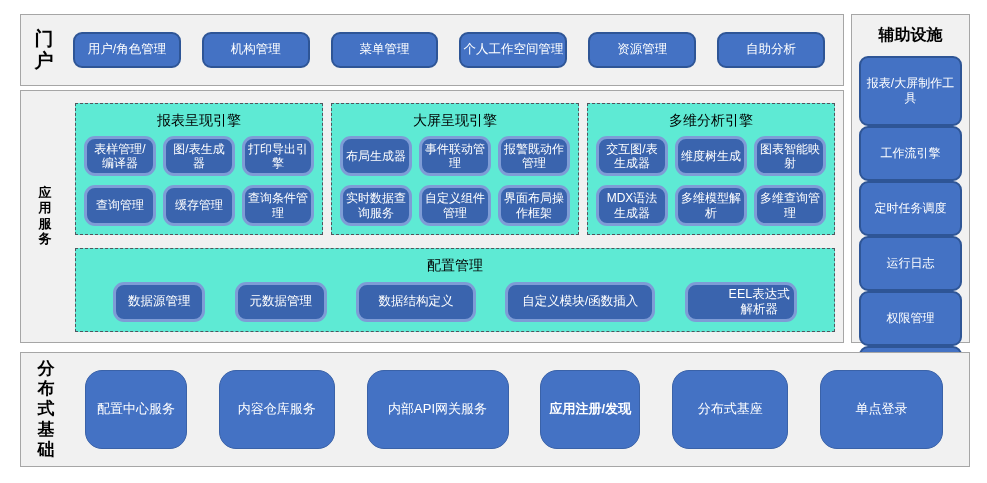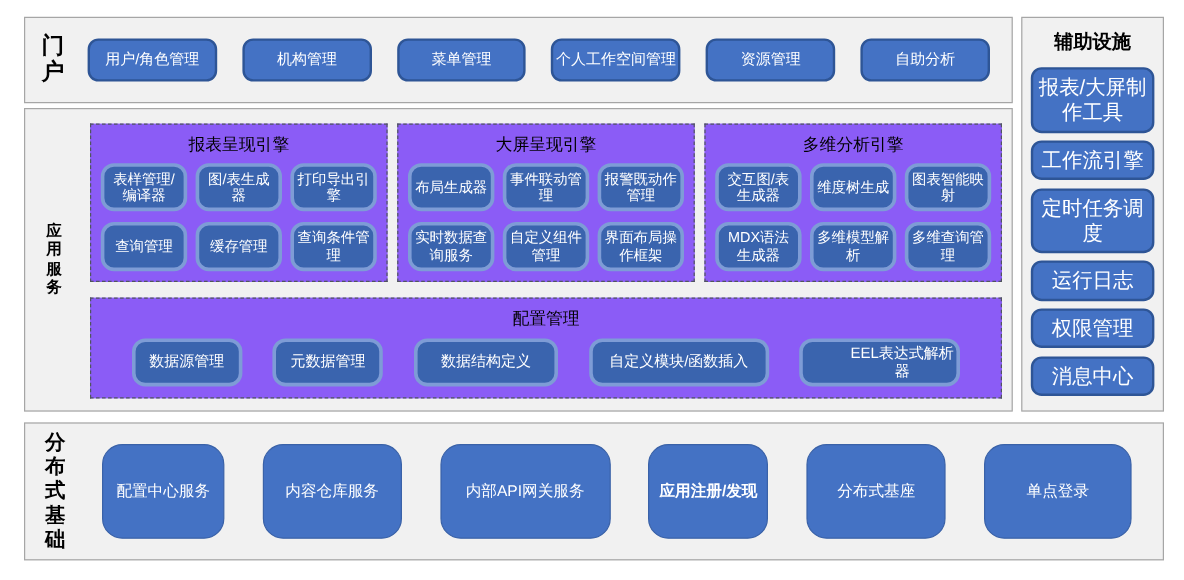--- a/index.html
+++ b/index.html
@@ -23,43 +23,43 @@
     color:#fff; display:flex; align-items:center; justify-content:center;
     text-align:center; line-height:1.25; }
   #portal .blue-btn { flex:1; height:36px; font-size:12.5px; }
 
   
   #app { left:20px; top:90px; width:824px; height:253px; display:flex; }
   #app .label-col { width:48px; display:flex; align-items:center; justify-content:center; }
   #app .v-label { width:20px; font-size:13px;font-family:Liberation Mono, monospace; }
   #app .content-col { flex:1; padding:12px 8px 10px 6px; display:flex; flex-direction:column; }
   .engine-row { display:flex; gap:8px; height:139px; }
-  .panel { background:#8b5cf6; border:1.6px dashed #50555e; padding:5px 8px 8px; }
+  .panel { background:#5eead4; border:1.6px dashed #50555e; padding:5px 8px 8px; }
   .engine { flex:1; display:flex; flex-direction:column; }
   .panel-title { text-align:center; font-size:14px; color:#000; padding:3px 0 6px; }
   .engine-grid { flex:1; display:grid; grid-template-columns:1fr 1fr 1fr;
     grid-template-rows:1fr 1fr; gap:9px 7px; }
   .sub-btn { background:#3a64ae; border:3px solid #7e9cd6; border-radius:11px;
     color:#fff; font-size:12px; line-height:1.22; display:flex; align-items:center;
     justify-content:center; text-align:center; padding:2px 2px; }
 
   .config-panel { margin-top:13px; height:88px; display:flex; flex-direction:column; }
   .config-row { flex:1; display:flex; align-items:center; justify-content:space-evenly; }
   .config-row .sub-btn { height:40px; font-size:12.5px; }
   .cw1 { width:92px; } .cw2 { width:92px; } .cw3 { width:120px; }
-  .cw4 { width:150px; } .cw5 { width:134px;padding-left:39px; }
+  .cw4 { width:150px; } .cw5 { width:112px;padding-left:39px; }
 
   
   #aux { left:851px; top:14px; width:119px; height:329px;
     display:flex; flex-direction:column; align-items:center; padding:8px 7px; }
   #aux .h-label { font-weight:bold; font-size:16px; text-align:center; padding:2px 0 10px; }
   #aux .btn-col { flex:1; width:100%; display:flex; flex-direction:column;
     justify-content:space-between; padding-bottom:4px; }
-  #aux .blue-btn { width:103px; min-height:33px; margin:0 auto; font-size:17px;
-    padding:4px 4px; }
+  #aux .blue-btn { width:103px; min-height:33px; margin:0 auto; font-size:12px;
+    padding:18px 4px; }
 
   
   #dist { left:20px; top:352px; width:950px; height:115px;
     display:flex; align-items:center; padding:0 26px 0 14px; }
   #dist .v-label { width:22px; font-size:17px; margin-right:28px; }
   #dist .btn-row { flex:1; display:flex; justify-content:space-between; align-items:center; }
   #dist .blue-btn { height:79px; font-size:13px; border-radius:17px;
     border:1.5px solid #3a62a8; }
   .dw1 { width:102px; } .dw2 { width:116px; } .dw3 { width:142px; }
   .dw4 { width:100px;font-weight:bold; } .dw5 { width:116px; } .dw6 { width:123px; }

